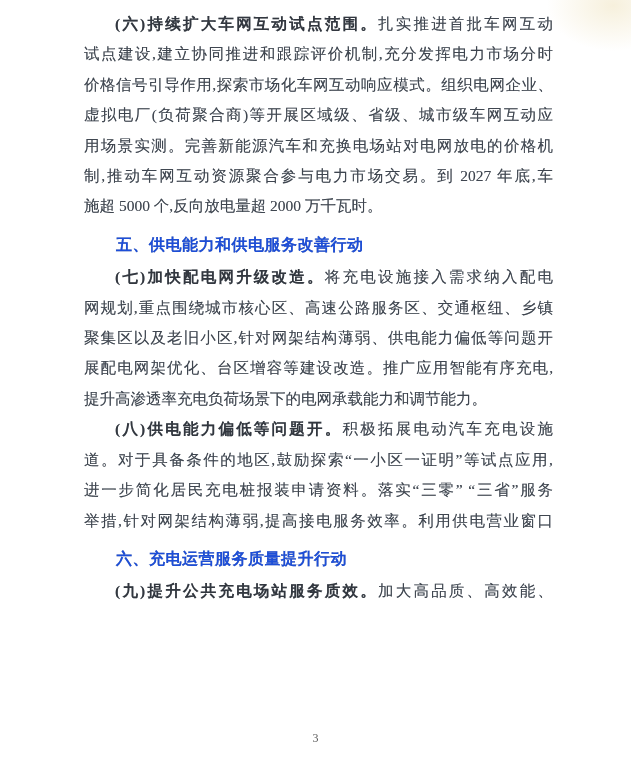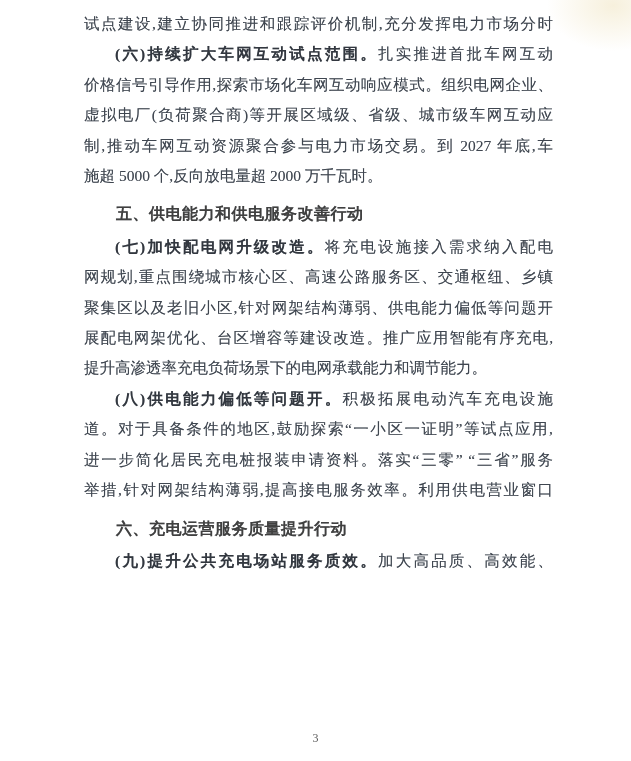--- a/index.html
+++ b/index.html
@@ -38,21 +38,21 @@
   .line.first { text-indent: 2em; }
   .line.last  { text-align: center; text-align-last: left; }
   .lead {
     font-weight: 700;
     color: #32373f;
   }
   .heading {
     font-family: "Liberation Sans", "DejaVu Sans", sans-serif;
     font-weight: 700;
     font-size: 16px;
-    color: #404040;
+    color: #1d4ed8;
     text-indent: 2em;
     text-align: left;
     text-align-last: left;
     margin: 8px 0 2px 0;
     letter-spacing: 0.5px;
   }
   .page-number {
     position: absolute;
     left: 0; right: 0;
     top: 731px;
@@ -63,24 +63,25 @@
     font-family: "Liberation Serif", "DejaVu Serif", serif;
   }
 </style>
 </head>
 <body>
 
 <div class="page">
   <div class="scan-stain"></div>
   <div class="doc-body">
       <div class="paragraph">
+        <div class="line first"><span class="lead">(六)持续扩大车网互动试点范围。</span>扎实推进首批车网互动</div>
         <div class="line">试点建设,建立协同推进和跟踪评价机制,充分发挥电力市场分时</div>
-        <div class="line first"><span class="lead">(六)持续扩大车网互动试点范围。</span>扎实推进首批车网互动</div>
         <div class="line">价格信号引导作用,探索市场化车网互动响应模式。组织电网企业、</div>
         <div class="line">虚拟电厂(负荷聚合商)等开展区域级、省级、城市级车网互动应</div>
+        <div class="line">用场景实测。完善新能源汽车和充换电场站对电网放电的价格机</div>
         <div class="line">制,推动车网互动资源聚合参与电力市场交易。到 2027 年底,车</div>
         <div class="line last">施超 5000 个,反向放电量超 2000 万千瓦时。</div>
       </div>
       <div class="heading">五、供电能力和供电服务改善行动</div>
       <div class="paragraph">
         <div class="line first"><span class="lead">(七)加快配电网升级改造。</span>将充电设施接入需求纳入配电</div>
         <div class="line">网规划,重点围绕城市核心区、高速公路服务区、交通枢纽、乡镇</div>
         <div class="line">聚集区以及老旧小区,针对网架结构薄弱、供电能力偏低等问题开</div>
         <div class="line">展配电网架优化、台区增容等建设改造。推广应用智能有序充电,</div>
         <div class="line last">提升高渗透率充电负荷场景下的电网承载能力和调节能力。</div>

